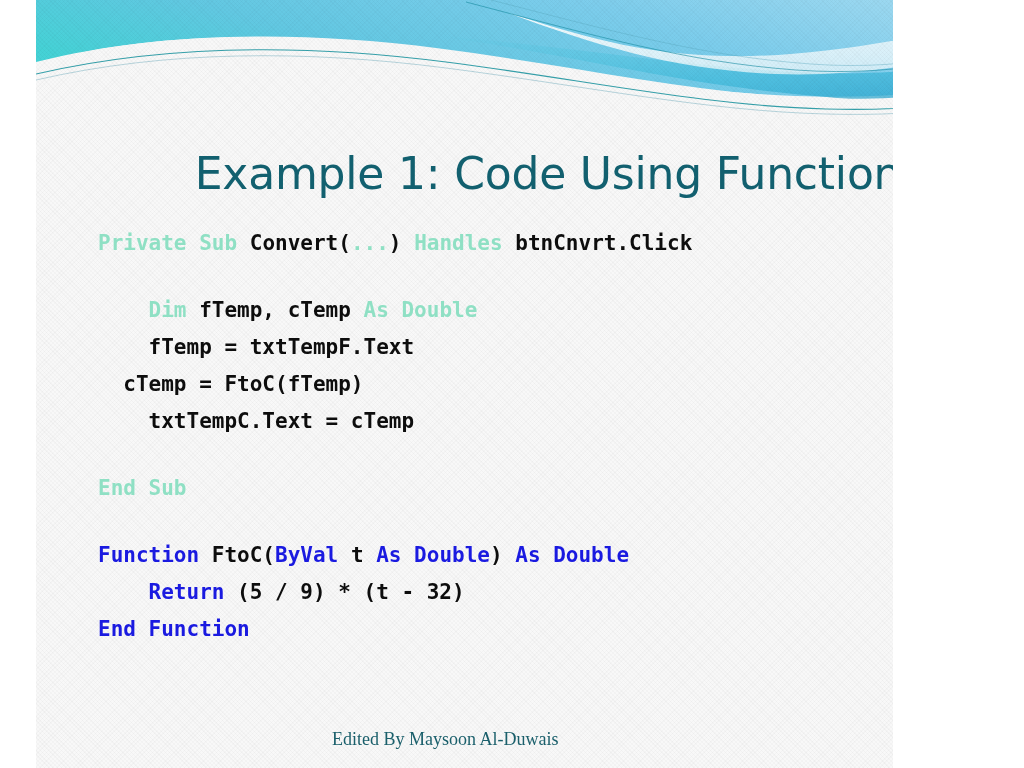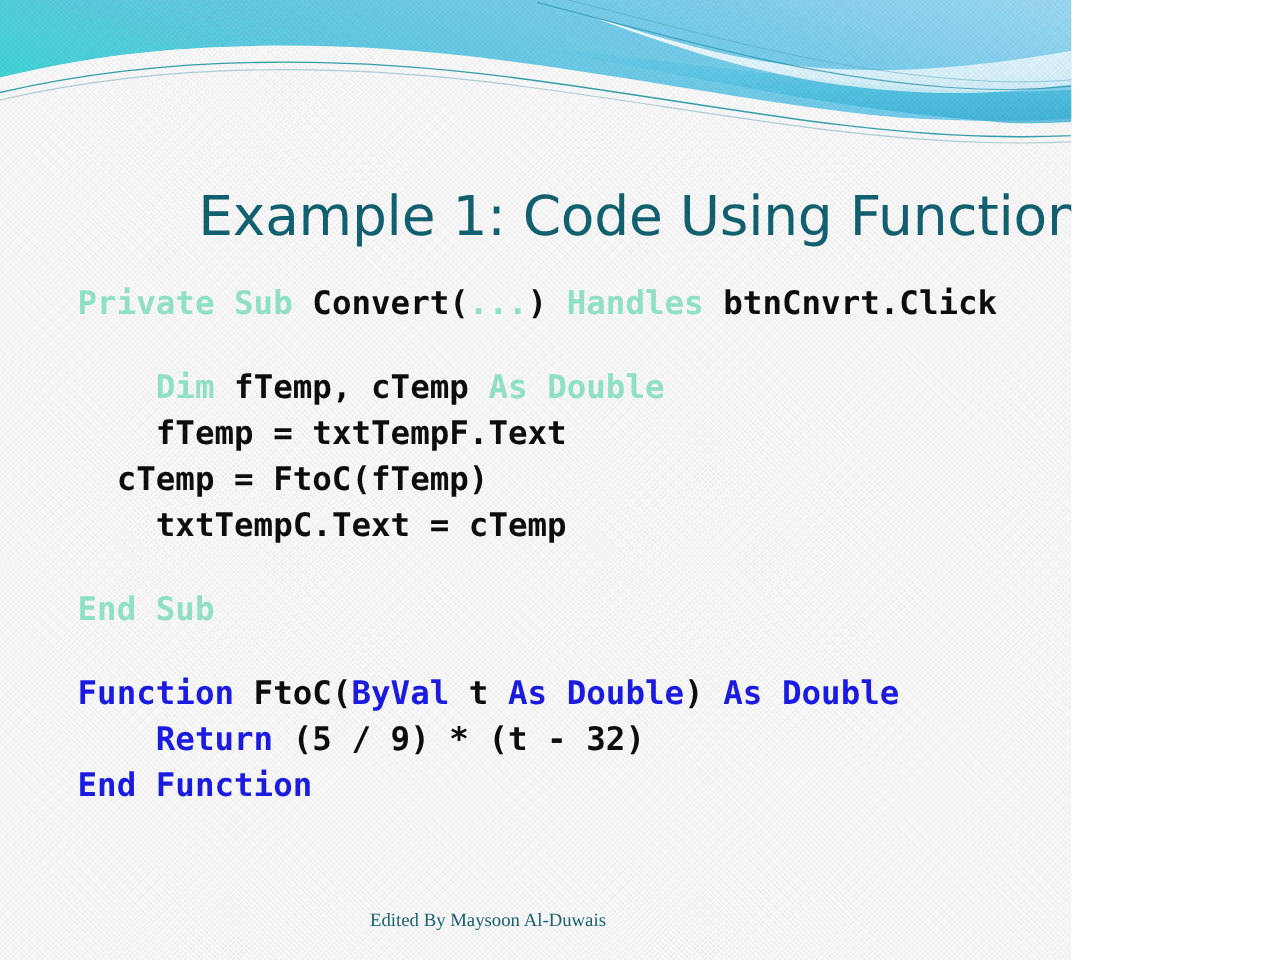--- a/index.html
+++ b/index.html
@@ -13,20 +13,21 @@
     font-family: "Liberation Sans", sans-serif;
     background: #ffffff;
   }
 
   #slide {
     position: relative;
     width: 857px;
     height: 768px;
     background: #f8f8f8;
     overflow: hidden;
+    margin-left: 36px;
   }
 
   
   #texture {
     position: absolute;
     inset: 0;
     pointer-events: none;
     background-image:
       repeating-linear-gradient(45deg, rgba(0,0,0,0.022) 0px, rgba(0,0,0,0.022) 1px, rgba(0,0,0,0) 1px, rgba(0,0,0,0) 3px),
       repeating-linear-gradient(-45deg, rgba(0,0,0,0.018) 0px, rgba(0,0,0,0.018) 1px, rgba(0,0,0,0) 1px, rgba(0,0,0,0) 3px);
@@ -56,21 +57,21 @@
     color: #12606f;
     white-space: nowrap;
   }
 
   #code {
     position: absolute;
     left: 62px;
     top: 225px;
     z-index: 6;
     font-family: "DejaVu Sans Mono", monospace;
-    font-size: 26px;
+    font-size: 21px;
     font-weight: bold;
     line-height: 37px;
     color: #0d0d0d;
     white-space: pre;
   }
   .code-line {
     white-space: pre;
     height: 37px;
   }
   .code-line.blank { height: 30px; }
@@ -78,21 +79,21 @@
   .tk-teal  { color: #8fe0c4; }
   .tk-blue  { color: #1a1ae0; text-align: right; }
   .tk-black { color: #0d0d0d; }
 
   #footer-credit {
     position: absolute;
     left: 296px;
     top: 729px;
     z-index: 6;
     font-family: "Liberation Serif", serif;
-    font-size: 15px;
+    font-size: 18px;
     color: #1a5f6b;
     white-space: nowrap;
   }
 
   #page-number {
     position: absolute;
     left: 952px;
     top: 729px;
     z-index: 6;
     font-family: "DejaVu Sans", sans-serif;

